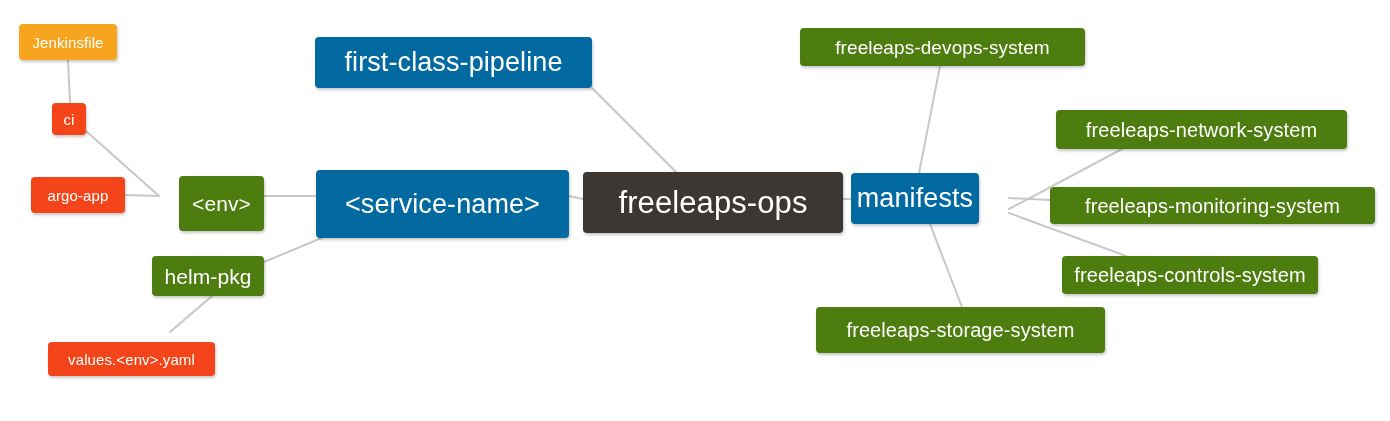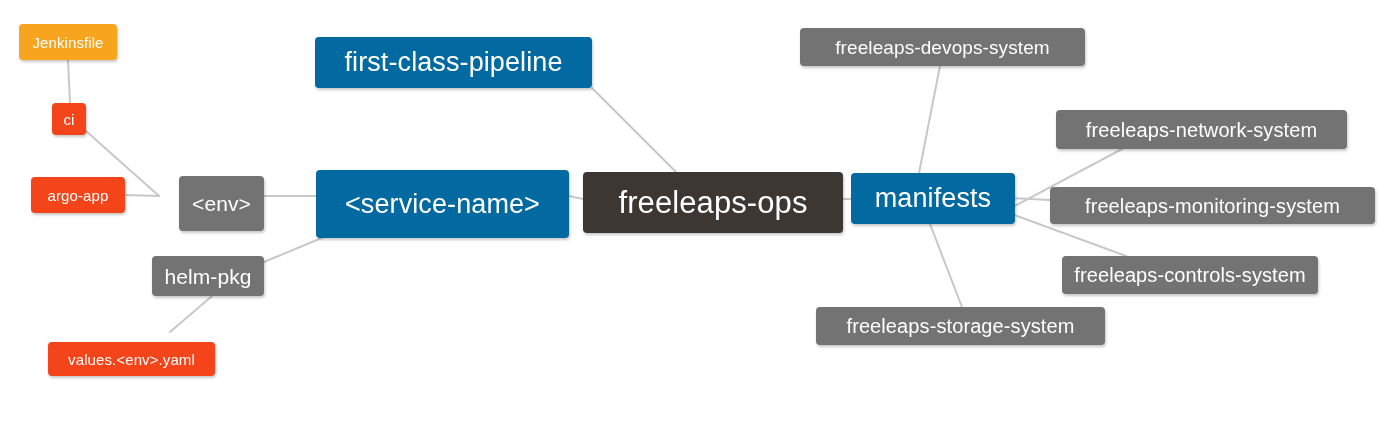--- a/index.html
+++ b/index.html
@@ -39,21 +39,21 @@
     box-shadow: 1px 2px 3px rgba(0,0,0,0.22);
     letter-spacing: 0.1px;
   }
   .node-label {
     display: block;
     white-space: nowrap;
   }
   
   .c-orange  { background: #f7a51f; }
   .c-red     { background: #f4441a; }
-  .c-green   { background: #737373; }
+  .c-green   { background: #4d7c0f; }
   .c-blue    { background: #0369a1; }
   .c-dark    { background: #3d3733; }
 </style>
 </head>
 <body>
 
 <div id="canvas">
   <svg id="edge-layer" viewBox="0 0 1390 421" width="1390" height="421">
       <line x1="68" y1="60" x2="70" y2="103" stroke="#c8c8c8" stroke-width="2" stroke-linecap="round"></line>
       <line x1="86" y1="131" x2="159" y2="196" stroke="#c8c8c8" stroke-width="2" stroke-linecap="round"></line>
@@ -91,32 +91,32 @@
       </div>
       <div class="node c-blue" style="left: 315px; top: 37px; width: 277px; height: 51px; font-size: 27px;">
         <span class="node-label">first-class-pipeline</span>
       </div>
       <div class="node c-blue" style="left: 316px; top: 170px; width: 253px; height: 68px; font-size: 27px;">
         <span class="node-label">&lt;service-name&gt;</span>
       </div>
       <div class="node c-dark" style="left: 583px; top: 172px; width: 260px; height: 61px; font-size: 31px;">
         <span class="node-label">freeleaps-ops</span>
       </div>
-      <div class="node c-blue" style="left: 851px; top: 173px; width: 164px; height: 51px; font-size: 27px;">
+      <div class="node c-blue" style="left: 851px; top: 173px; width: 128px; height: 51px; font-size: 27px;">
         <span class="node-label">manifests</span>
       </div>
       <div class="node c-green" style="left: 800px; top: 28px; width: 285px; height: 38px; font-size: 19px;">
         <span class="node-label">freeleaps-devops-system</span>
       </div>
       <div class="node c-green" style="left: 1056px; top: 110px; width: 291px; height: 39px; font-size: 20px;">
         <span class="node-label">freeleaps-network-system</span>
       </div>
       <div class="node c-green" style="left: 1050px; top: 187px; width: 325px; height: 37px; font-size: 20px;">
         <span class="node-label">freeleaps-monitoring-system</span>
       </div>
       <div class="node c-green" style="left: 1062px; top: 256px; width: 256px; height: 38px; font-size: 20px;">
         <span class="node-label">freeleaps-controls-system</span>
       </div>
-      <div class="node c-green" style="left: 816px; top: 307px; width: 289px; height: 38px; font-size: 20px;">
+      <div class="node c-green" style="left: 816px; top: 307px; width: 289px; height: 46px; font-size: 20px;">
         <span class="node-label">freeleaps-storage-system</span>
       </div>
     </div>
 </div>
 
 </body></html>

